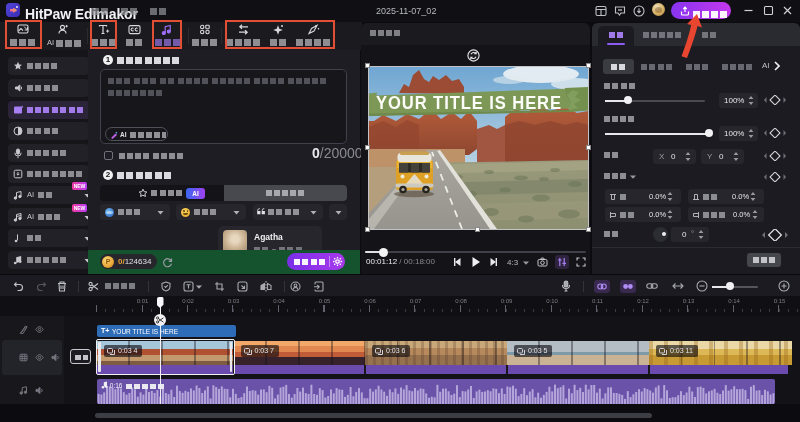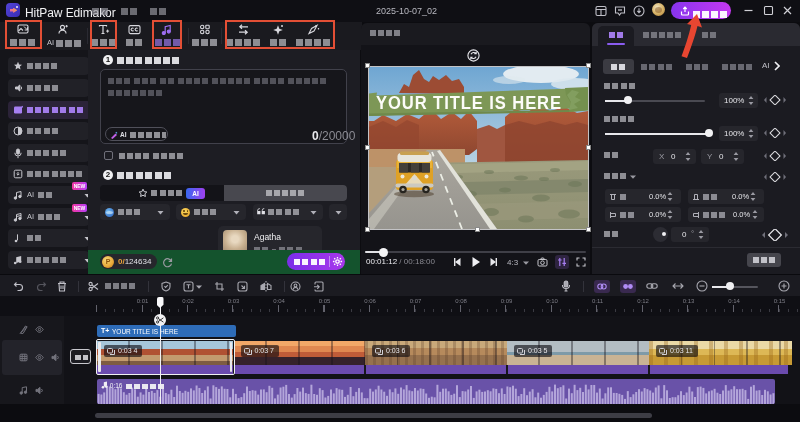--- a/index.html
+++ b/index.html
@@ -8,25 +8,25 @@
 svg{display:block}
 .kb{opacity:.95 !important}
 </style></head>
 <body>
 
 <div class="ab" style="left:0;top:0;width:800px;height:22px;background:#0f0f14">
   <div class="ab" style="left:6px;top:3px;width:14px;height:14px;border-radius:4px;background:linear-gradient(135deg,#5244d8,#3a2cb4)">
     <div class="ab" style="left:3.5px;top:4.5px;width:7px;height:5.5px;background:linear-gradient(115deg,#f0a24a,#e85fb0);clip-path:polygon(0 45%,55% 0,55% 28%,100% 28%,100% 72%,55% 72%,55% 100%,0 55%);transform:scaleX(-1)"></div>
       <div class="ab" style="left:9.5px;top:2.5px;width:2px;height:2px;border-radius:50%;background:#fff;opacity:.9"></div>
   </div>
-  <div class="ab" style="left:25px;top:6px;font-size:12px;font-weight:normal;color:#f2f2f4;letter-spacing:-.1px">HitPaw Edimakor</div>
+  <div class="ab" style="left:25px;top:6px;font-size:14px;font-weight:bold;color:#f2f2f4;letter-spacing:-.1px">HitPaw Edimakor</div>
   <span class="kt ab" style="left:92px;top:8px;width:16px;color:#9a9aa2"></span>
   <span class="kt ab" style="left:121px;top:8px;width:16px;color:#9a9aa2"></span>
   <span class="kt ab" style="left:150px;top:8px;width:16px;color:#9a9aa2"></span>
-  <div class="ab" style="left:376px;top:6px;font-size:9px;color:#b8b8c0">2025-10-07_02</div>
+  <div class="ab" style="left:376px;top:6px;font-size:9px;color:#b8b8c0">2025-11-07_02</div>
 
   <svg class="ab" style="left:595px;top:5px" width="12" height="12" viewBox="0 0 12 12" fill="none" stroke="#c0c0c8" stroke-width="1.1">
       <rect x="1" y="1.5" width="10" height="9" rx="1.5"></rect>
       <path d="M1 4.5h10M6 4.5v6"></path>
     </svg>
   <svg class="ab" style="left:614px;top:5px" width="12" height="12" viewBox="0 0 12 12" fill="none" stroke="#c0c0c8" stroke-width="1.1">
       <path d="M1.5 2h9v6h-3.5l-1.5 2-1.5-2H1.5z"></path>
       <path d="M4 5h4" stroke-width="1.3"></path>
     </svg>
   <svg class="ab" style="left:633px;top:5px" width="12" height="12" viewBox="0 0 12 12" fill="none" stroke="#c0c0c8" stroke-width="1.1">
@@ -230,21 +230,21 @@
       <span class="kt2 ab" style="left:187px;top:8px;width:38px;color:#70707a"></span>
     <span class="kt2 ab" style="left:7px;top:20px;width:54px;color:#70707a"></span>
     <div class="ab" style="left:4px;top:57px;width:63px;height:14px;border:1px solid #50505a;border-radius:7px">
       <svg class="ab" style="left:4px;top:2.5px" width="8" height="8" viewBox="0 0 8 8">
           <path d="M1 7 5.5 2.5 7 4 2.5 8Z" fill="#c060e8"></path>
           <path d="M5.8 1.2 7 2.4" stroke="#60b0f0" stroke-width="1.2"></path>
         </svg>
       <div class="ab" style="left:14px;top:3px;font-size:6.5px;font-weight:bold;color:#e0e0e6">AI</div>
       <span class="kt2 ab" style="left:24px;top:4px;width:36px;color:#d0d0d6;height:6px"></span>
     </div>
-    <div class="ab" style="left:211px;top:59px;font-size:12px;color:#8a8a92"><b style="color:#e8e8ec">0</b>/20000</div>
+    <div class="ab" style="left:211px;top:75px;font-size:14px;color:#8a8a92"><b style="color:#e8e8ec">0</b>/20000</div>
   </div>
   <div class="ab" style="left:16px;top:101px;width:9px;height:9px;border:1px solid #70707a;border-radius:2px"></div>
   <span class="kt2 ab" style="left:31px;top:103px;width:30px;color:#c8c8ce"></span>
     <span class="kt2 ab" style="left:65px;top:103px;width:30px;color:#c8c8ce"></span>
   <div class="ab" style="left:15px;top:120px;width:10px;height:10px;border-radius:50%;background:#f0f0f2;color:#111;font-size:8px;font-weight:bold;text-align:center;line-height:10px">2</div>
   <span class="kt ab kb" style="left:29px;top:121.5px;width:16px;color:#e4e4e8"></span>
     <span class="kt ab kb" style="left:48px;top:121.5px;width:16px;color:#e4e4e8"></span>
     <span class="kt ab kb" style="left:67px;top:121.5px;width:16px;color:#e4e4e8"></span>
   <div class="ab" style="left:12px;top:135px;width:247px;height:16px;border-radius:4px;overflow:hidden;background:#131318">
     <div class="ab" style="left:124px;top:0;width:123px;height:16px;background:#48484f"></div>
@@ -287,21 +287,21 @@
       </svg>
   </div>
   <div class="ab" style="left:241px;top:154px;width:18px;height:16px;border-radius:4px;background:#26262c">
     <svg class="ab" style="left:5.5px;top:6px" width="7" height="5" viewBox="0 0 7 5" fill="#b0b0b8">
         <path d="M0.5 1h6L3.5 4.5Z"></path>
       </svg>
   </div>
 
   <div class="ab" style="left:130px;top:176px;width:104px;height:34px;border-radius:5px;background:#26262c">
     <div class="ab" style="left:5px;top:4px;width:24px;height:24px;border-radius:4px;background:radial-gradient(circle at 50% 38%,#e8d8c0 18%,#c8b090 52%,#98836a)"></div>
-    <div class="ab" style="left:36px;top:6px;font-size:8.5px;font-weight:normal;color:#f0f0f2">Agatha</div>
+    <div class="ab" style="left:36px;top:6px;font-size:8.5px;font-weight:bold;color:#f0f0f2">Agatha</div>
     <span class="kt2 ab" style="left:36px;top:21px;width:14px;color:#9a9aa2;height:5.5px"></span>
       <span class="kt2 ab" style="left:54px;top:21px;width:4px;color:#9a9aa2;height:1.5px;margin-top:2px"></span>
       <span class="kt2 ab" style="left:61px;top:21px;width:14px;color:#9a9aa2;height:5.5px"></span>
       <span class="kt2 ab" style="left:78px;top:21px;width:6px;color:#9a9aa2;height:5.5px"></span>
   </div>
 </div>
 <div class="ab" id="coinbar" style="left:88px;top:250px;width:272px;height:24px;background:#14532d">
   <div class="ab" style="left:12px;top:4px;width:57px;height:15px;border-radius:8px;background:#26262c"></div>
   <div class="ab" style="left:14px;top:5.5px;width:12px;height:12px;border-radius:50%;background:radial-gradient(circle at 38% 32%,#f8d878,#e8a838 60%,#b06818);font-size:7px;font-weight:bold;color:#8a5008;text-align:center;line-height:12px">P</div>
   <div class="ab" style="left:30px;top:7px;font-size:8px;color:#e0e0e6"><b style="color:#e8a33d">0/</b>124634</div>

